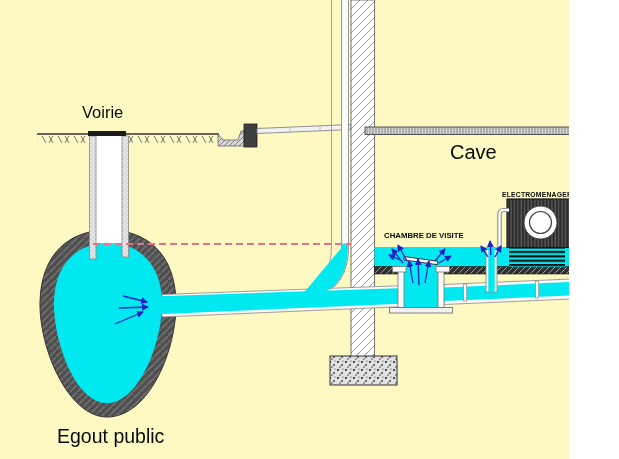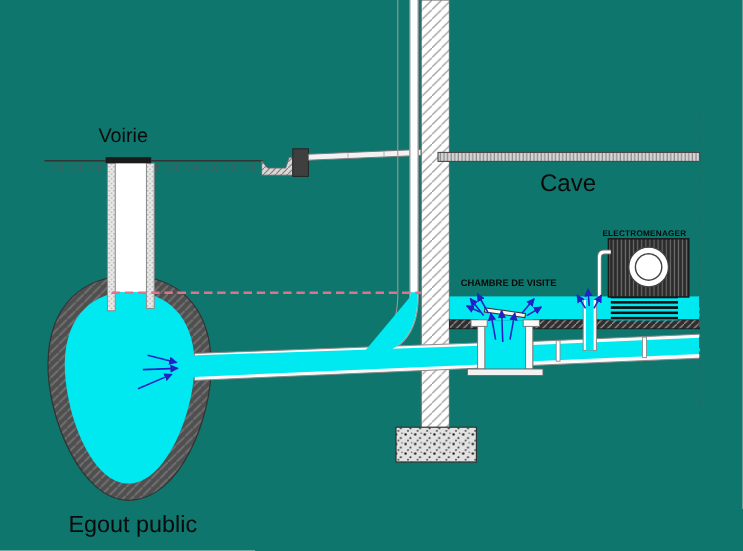--- a/index.html
+++ b/index.html
@@ -1,16 +1,16 @@
 <!DOCTYPE html>
 <html style="--water: #00e8f0; --flow-arrow: #2121c8; --backflow-level: #e2718e; --structure-dark: #4f4f4f; --slab-dark: #2f2f2f; --appliance-body: #2c2c2c; --curb: #3f3f3f; --manhole-cover: #1a1a1a;"><head>
 <meta charset="utf-8">
 <style>
   html,body{margin:0;padding:0;background:#fff;}
-  #stage{position:relative;width:619px;height:459px;background:#0f766e;overflow:hidden;
+  #stage{position:relative;width:569px;height:459px;background:#fef9c3;overflow:hidden;
          font-family:"Liberation Sans", sans-serif;}
   svg{display:block;}
   .water{fill:var(--water);}
   .casing{fill:#fafafa;stroke:#888;stroke-width:.8;}
   .pipe-line{stroke:#999;fill:none;}
   .arrow{stroke:var(--flow-arrow);stroke-width:1.3;fill:none;}
   .arrowhead{fill:var(--flow-arrow);}
   .level{stroke:var(--backflow-level);stroke-width:2;stroke-dasharray:7 4;fill:none;}
   .boundary{stroke:#555;stroke-width:1;stroke-dasharray:9 3 2 3;fill:none;}
   .lbl{fill:#0a0a0a;}

